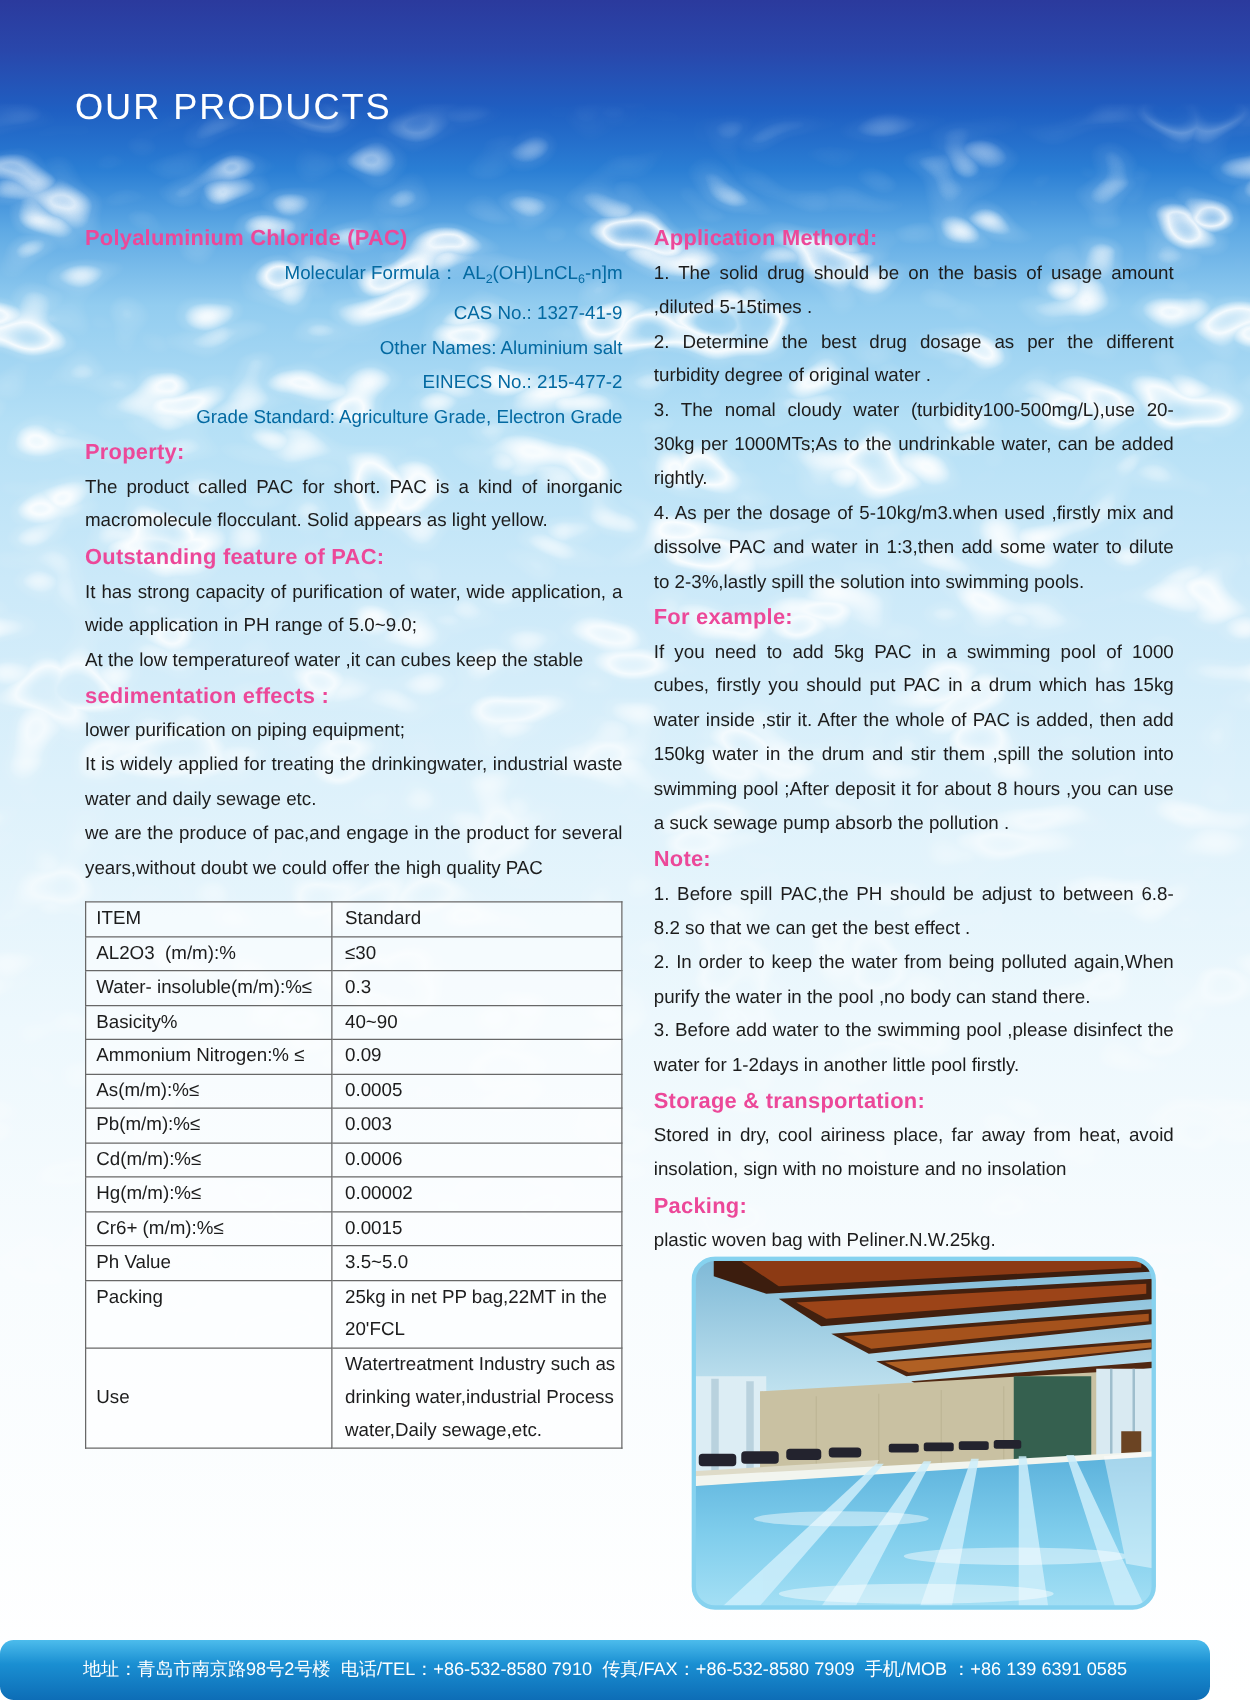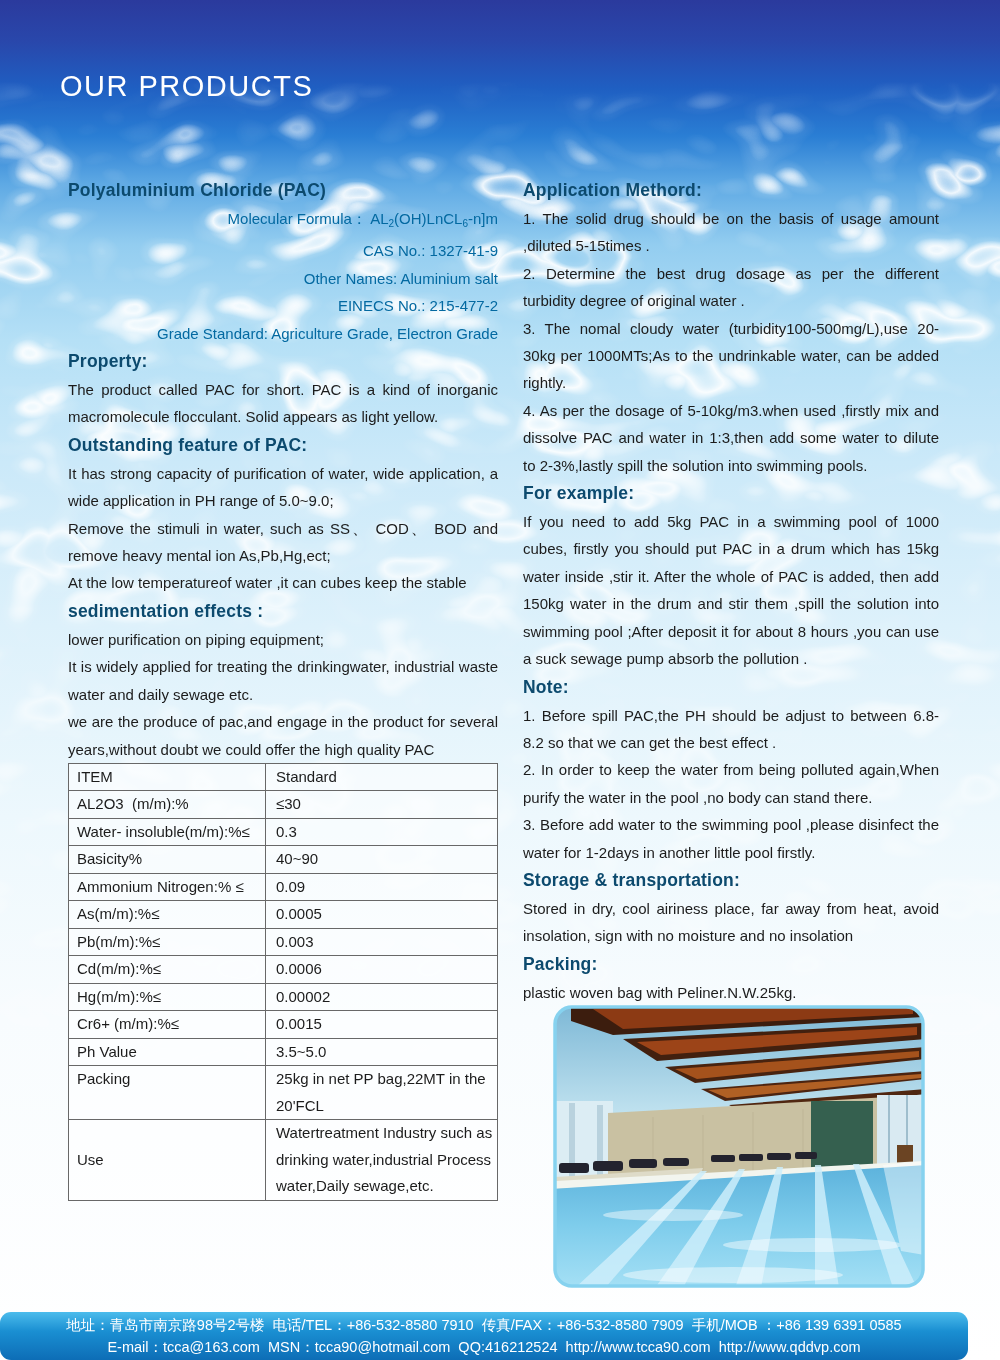--- a/index.html
+++ b/index.html
@@ -13,31 +13,31 @@
   .page-title{
     position:absolute;left:60px;top:70px;margin:0;
     font-size:29px;font-weight:400;color:#ffffff;letter-spacing:1.5px;
   }
 
   .col{position:absolute;top:176px;}
   .col-left{left:68px;width:430px;}
   .col-right{left:523px;width:416px;}
 
   .sec-heading{
-    margin:1px 0;font-size:17.5px;line-height:27px;font-weight:bold;color:#0c4a6e;
+    margin:1px 0;font-size:17.5px;line-height:27px;font-weight:bold;color:#ec4899;
     letter-spacing:0.2px;
   }
   .body-text{
     margin:0;font-size:15px;line-height:27.4px;text-align:justify;color:#1c1c1c;
   }
   .info-line{margin:0;font-size:15px;line-height:27.4px;color:#0369a1;text-align:right;}
   .sub{font-size:10px;vertical-align:-3px;}
 
   .spec-table{
-    border-collapse:collapse;table-layout:fixed;width:429px;
+    border-collapse:collapse;table-layout:fixed;width:429px;margin-top:13px;
     background:rgba(255,255,255,0.55);
   }
   .spec-table td{
     border:1px solid #686868;font-size:15px;line-height:26.5px;
     padding:0 4px 0 8px;color:#1c1c1c;vertical-align:middle;white-space:pre-wrap;
     overflow:hidden;
   }
   .spec-table col.c1{width:197px;}
   .spec-table col.c2{width:232px;}
   .spec-table tr.single td{height:26px;}
@@ -119,21 +119,20 @@
     <p class="info-line">CAS No.: 1327-41-9</p>
     <p class="info-line">Other Names: Aluminium salt</p>
     <p class="info-line">EINECS No.: 215-477-2</p>
     <p class="info-line">Grade Standard: Agriculture Grade, Electron Grade</p>
 
     <h3 class="sec-heading">Property:</h3>
     <p class="body-text">The product called PAC for short. PAC is a kind of inorganic macromolecule flocculant. Solid appears as light yellow.</p>
 
     <h3 class="sec-heading">Outstanding feature of PAC:</h3>
     <p class="body-text">It has strong capacity of purification of water, wide application, a wide application in PH range of 5.0~9.0;</p>
-    <p class="body-text">Remove the stimuli in water, such as SS、 COD、 BOD and remove heavy mental ion As,Pb,Hg,ect;</p>
     <p class="body-text">At the low temperatureof water ,it can cubes keep the stable</p>
 
     <h3 class="sec-heading">sedimentation effects :</h3>
     <p class="body-text">lower purification on piping equipment;</p>
     <p class="body-text">It is widely applied for treating the drinkingwater, industrial waste water and daily sewage etc.</p>
 
     <p class="body-text">we are the produce of pac,and engage in the product for several years,without doubt we could offer the high quality PAC</p>
 
     <table class="spec-table">
       <colgroup>
@@ -294,16 +293,15 @@
         <ellipse cx="260" cy="240" rx="90" ry="7"></ellipse>
         <ellipse cx="180" cy="270" rx="110" ry="8"></ellipse>
         <polygon points="330,160 372,156 372,250 348,246"></polygon>
       </g>
     </g>
     <rect x="2" y="2" width="368" height="279" rx="17" fill="none" stroke="#86d2ef" stroke-width="3.5"></rect>
   </svg>
 
   <div class="footer-bar">
     <p class="footer-line">地址：青岛市南京路98号2号楼  电话/TEL：+86-532-8580 7910  传真/FAX：+86-532-8580 7909  手机/MOB ：+86 139 6391 0585</p>
-    <p class="footer-line">E-mail：tcca@163.com  MSN：tcca90@hotmail.com  QQ:416212524  http://www.tcca90.com  http://www.qddvp.com</p>
   </div>
 
 </div>
 
 </body></html>

